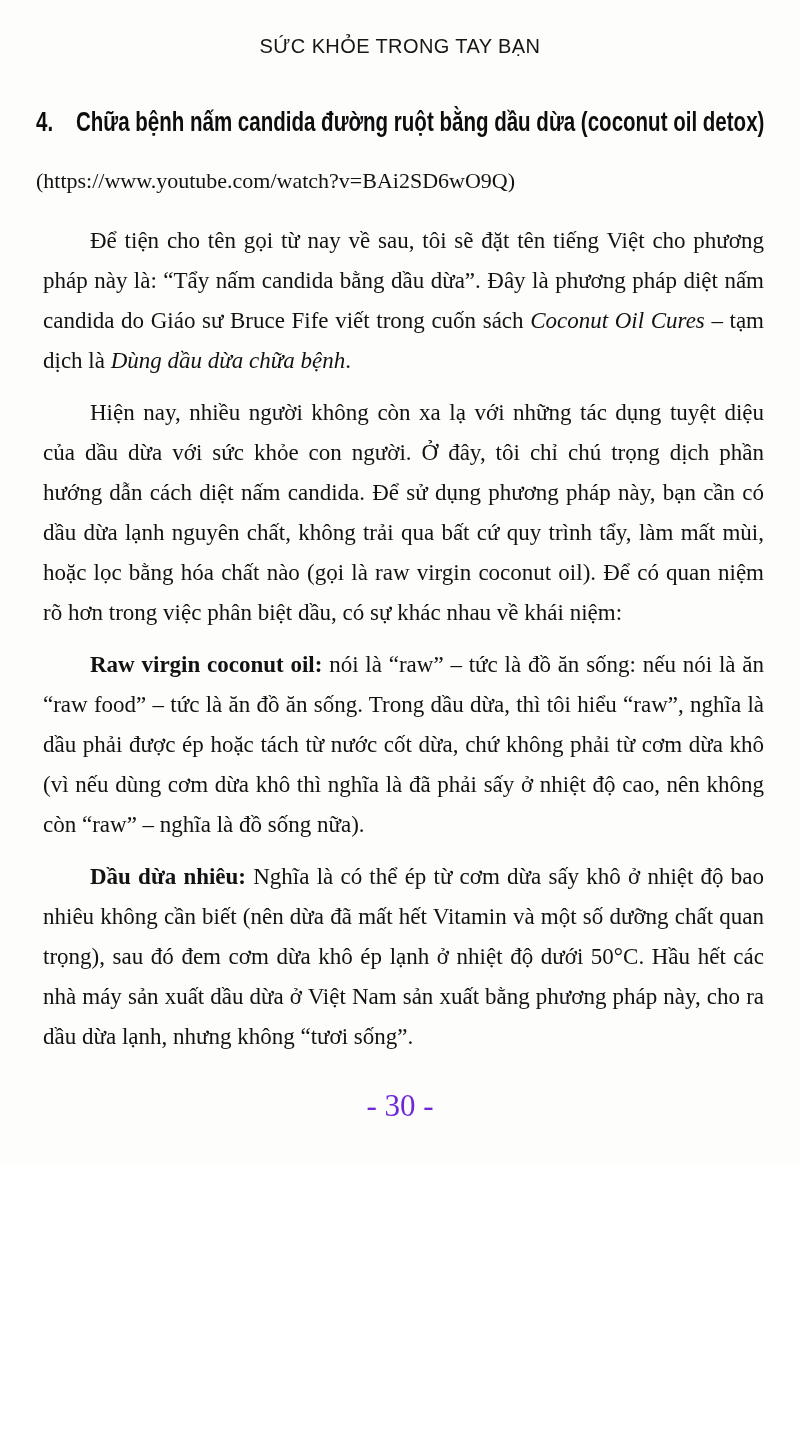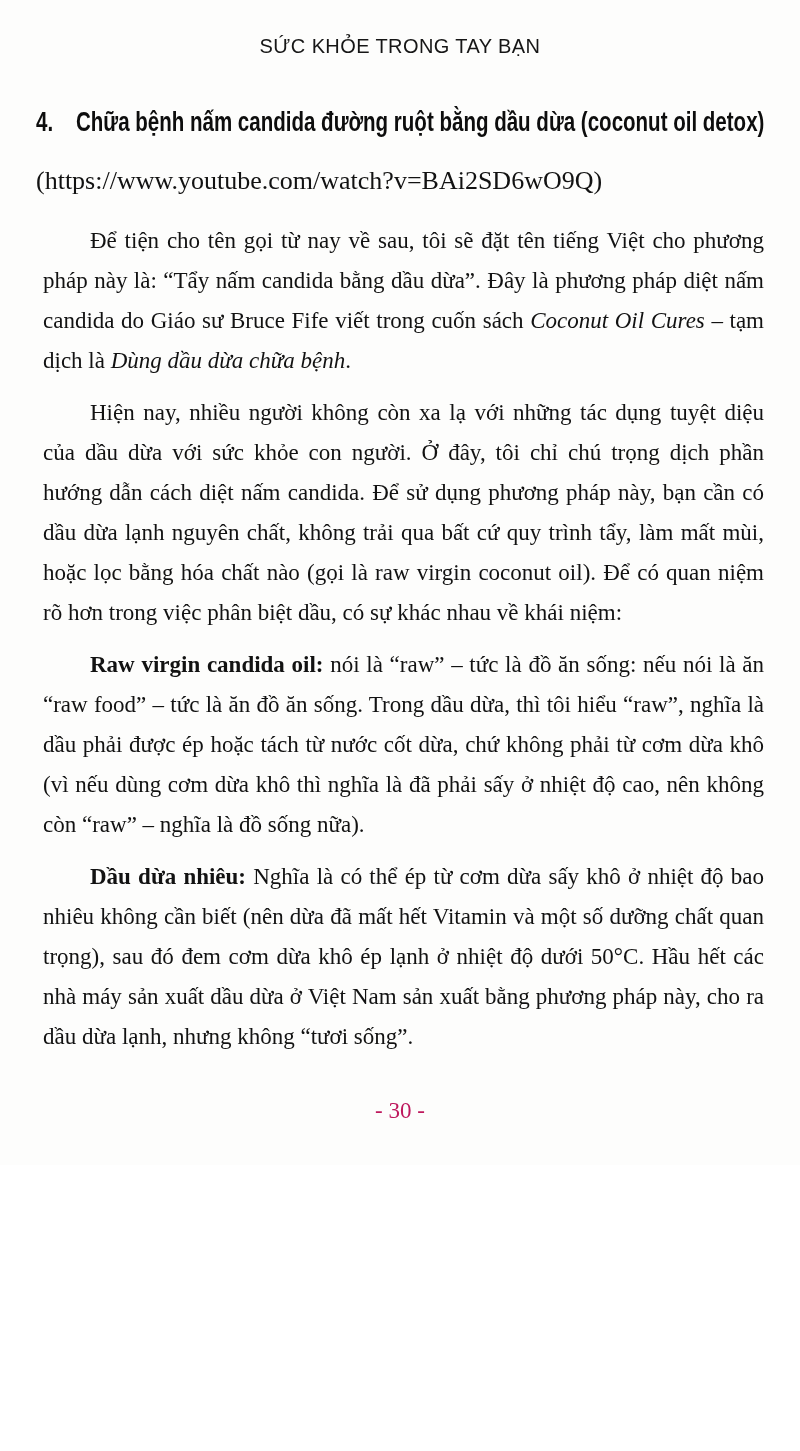--- a/index.html
+++ b/index.html
@@ -38,21 +38,21 @@
     transform: scaleX(0.76);
     transform-origin: 0 50%;
     color: #0d0d0d;
   }
   .sec-num {
     display: inline-block;
     margin-right: 30px;
   }
   .url-line {
     margin-top: 21px;
-    font-size: 26px;
+    font-size: 22px;
     line-height: 38px;
     color: #121212;
   }
   .body-par {
     margin: 12px 0 0 7px;
     text-align: justify;
     font-size: 23px;
     line-height: 40px;
     text-indent: 47px;
     color: #121212;
@@ -65,41 +65,41 @@
   }
   .body-par i {
     font-style: italic;
   }
   .page-number {
     position: absolute;
     bottom: 41px;
     left: 0;
     right: 0;
     text-align: center;
-    font-size: 23px;
-    color: #be185d;
+    font-size: 31px;
+    color: #6d28d9;
   }
 </style>
 </head>
 <body>
 
 <div class="page">
 
   <div class="running-header">SỨC KHỎE TRONG TAY BẠN</div>
 
   <div class="section-title">
     <span class="sec-num">4.</span><span>Chữa bệnh nấm candida đường ruột bằng dầu dừa (coconut oil detox)</span>
   </div>
 
   <div class="url-line">(https://www.youtube.com/watch?v=BAi2SD6wO9Q)</div>
 
   <p class="body-par first"><span>Để tiện cho tên gọi từ nay về sau, tôi sẽ đặt tên tiếng Việt cho phương pháp này là: “Tẩy nấm candida bằng dầu dừa”. Đây là phương pháp diệt nấm candida do Giáo sư Bruce Fife viết trong cuốn sách </span><i>Coconut Oil Cures</i><span> – tạm dịch là </span><i>Dùng dầu dừa chữa bệnh</i><span>.</span></p>
 
   <p class="body-par">Hiện nay, nhiều người không còn xa lạ với những tác dụng tuyệt diệu của dầu dừa với sức khỏe con người. Ở đây, tôi chỉ chú trọng dịch phần hướng dẫn cách diệt nấm candida. Để sử dụng phương pháp này, bạn cần có dầu dừa lạnh nguyên chất, không trải qua bất cứ quy trình tẩy, làm mất mùi, hoặc lọc bằng hóa chất nào (gọi là raw virgin coconut oil). Để có quan niệm rõ hơn trong việc phân biệt dầu, có sự khác nhau về khái niệm:</p>
 
-  <p class="body-par"><b>Raw virgin candida oil:</b><span> nói là “raw” – tức là đồ ăn sống: nếu nói là ăn “raw food” – tức là ăn đồ ăn sống. Trong dầu dừa, thì tôi hiểu “raw”, nghĩa là dầu phải được ép hoặc tách từ nước cốt dừa, chứ không phải từ cơm dừa khô (vì nếu dùng cơm dừa khô thì nghĩa là đã phải sấy ở nhiệt độ cao, nên không còn “raw” – nghĩa là đồ sống nữa).</span></p>
+  <p class="body-par"><b>Raw virgin coconut oil:</b><span> nói là “raw” – tức là đồ ăn sống: nếu nói là ăn “raw food” – tức là ăn đồ ăn sống. Trong dầu dừa, thì tôi hiểu “raw”, nghĩa là dầu phải được ép hoặc tách từ nước cốt dừa, chứ không phải từ cơm dừa khô (vì nếu dùng cơm dừa khô thì nghĩa là đã phải sấy ở nhiệt độ cao, nên không còn “raw” – nghĩa là đồ sống nữa).</span></p>
 
   <p class="body-par"><b>Dầu dừa nhiêu:</b><span> Nghĩa là có thể ép từ cơm dừa sấy khô ở nhiệt độ bao nhiêu không cần biết (nên dừa đã mất hết Vitamin và một số dưỡng chất quan trọng), sau đó đem cơm dừa khô ép lạnh ở nhiệt độ dưới 50°C. Hầu hết các nhà máy sản xuất dầu dừa ở Việt Nam sản xuất bằng phương pháp này, cho ra dầu dừa lạnh, nhưng không “tươi sống”.</span></p>
 
 
   <div class="page-number">- 30 -</div>
 
 </div>
 
 </body></html>

